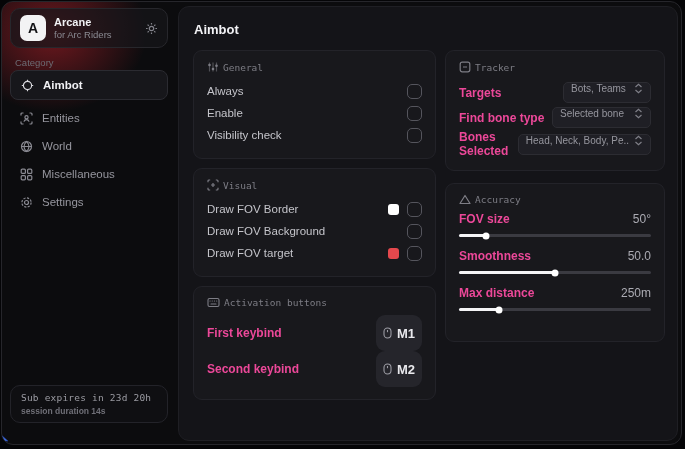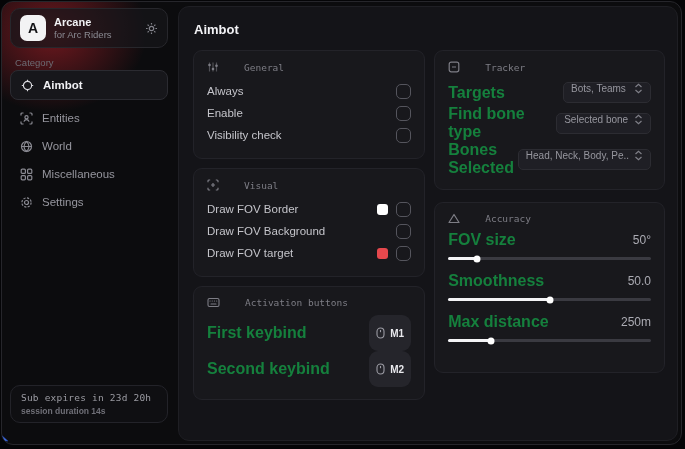--- a/index.html
+++ b/index.html
@@ -63,37 +63,37 @@
   }
   .page-title { font-size:13px; font-weight:700; color:#f2f2f5; margin:5px 0 13px 1px; }
   .cols { display:flex; gap:9px; align-items:flex-start; }
   .col-l { width:243px; display:flex; flex-direction:column; gap:9px; }
   .col-r { flex:1; display:flex; flex-direction:column; gap:12px; }
   .card {
     background:#18181c; border:1px solid #232329; border-radius:9px;
     padding:10px 13px 12px;
   }
   .card-head {
-    display:flex; align-items:center; gap:25px; margin-bottom:7px;
+    display:flex; align-items:center; gap:4px; margin-bottom:7px;
     color:#7d7d85; font-family:"DejaVu Sans Mono", monospace; font-size:9.5px;
   }
   .card-head .ci { display:flex; color:#7d7d85; }
   .row { display:flex; align-items:center; justify-content:space-between; min-height:22px; }
   .row-lbl { font-size:11.5px; color:#c4c4ca; }
-  .row-lbl.strong { font-size:16px; font-weight:700; color:#15803d; }
+  .row-lbl.strong { font-size:12px; font-weight:700; color:#ec4899; }
   .ctrl { display:flex; align-items:center; gap:8px; }
   .checkbox {
     width:15px; height:15px; border:1.5px solid #55555d; border-radius:5px;
     background:transparent; cursor:pointer;
   }
   .swatch { width:11px; height:11px; border-radius:3px; cursor:pointer; }
   .keybtn {
     display:flex; align-items:center; gap:5px; height:36px; padding:0 7px;
     background:#25252b; border-radius:9px; color:#e9e9ed;
-    font-size:10px; font-weight:700; cursor:pointer;
+    font-size:13px; font-weight:700; cursor:pointer;
   }
   .keybtn .mi { display:flex; color:#9c9ca4; }
   .trow { min-height:25px; }
   .dropdown {
     display:flex; align-items:flex-start; justify-content:space-between; gap:5px;
     height:21px; padding:0 7px; background:#1f1f25; border:1px solid #2c2c32;
     border-radius:5px; color:#96969e; font-size:10px; cursor:pointer;
   }
   .dropdown .dv { white-space:nowrap; overflow:hidden; text-overflow:ellipsis; }
   .dropdown .di { display:flex; color:#7f7f87; flex:none; }

